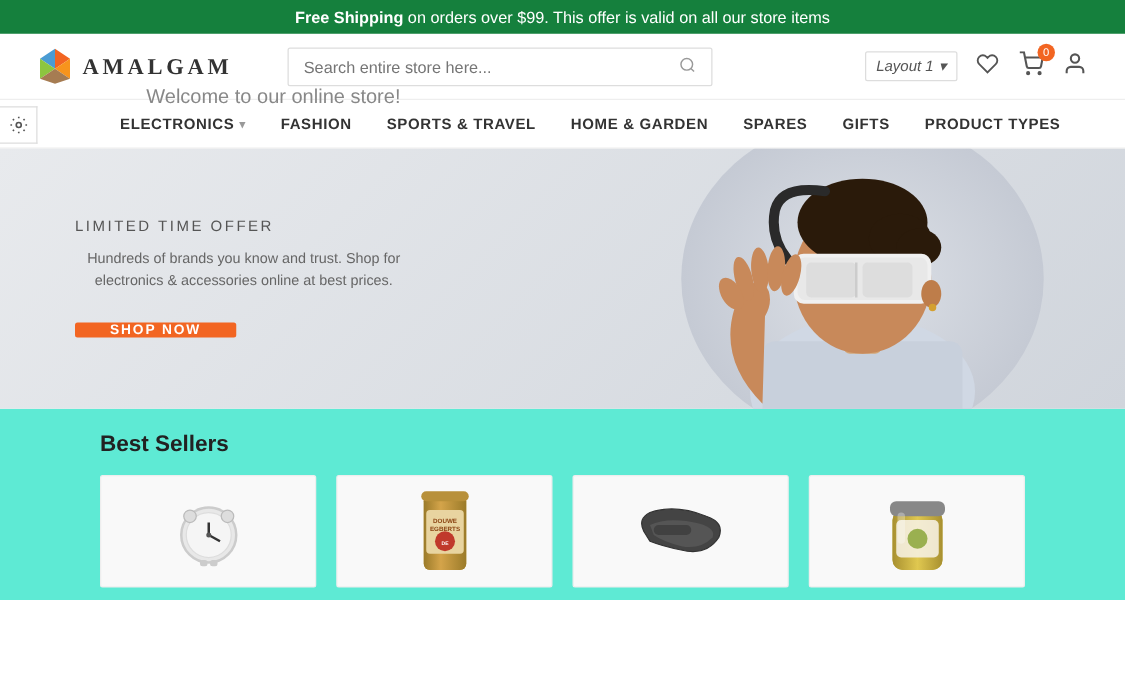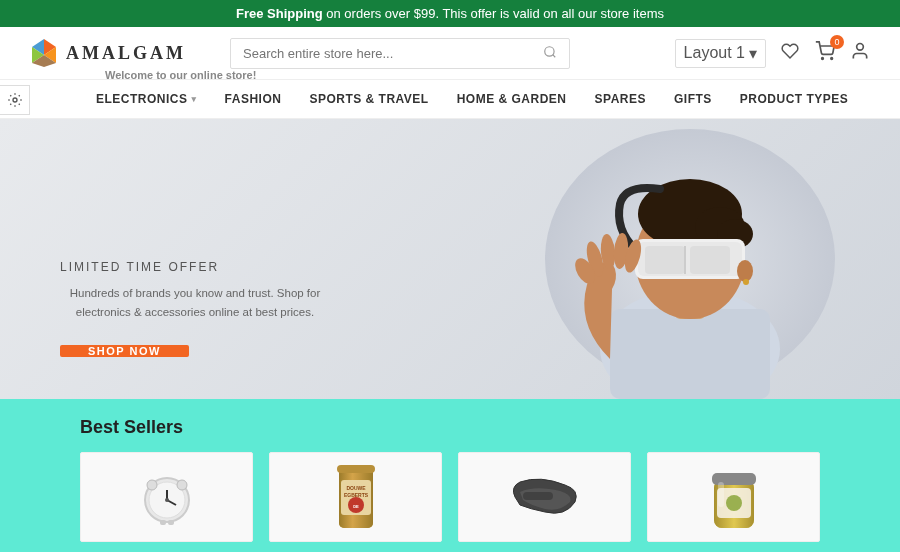--- a/index.html
+++ b/index.html
@@ -17,27 +17,26 @@
 
     
     .header {
       display: flex;
       align-items: center;
       padding: 10px 30px;
       border-bottom: 1px solid #eee;
       gap: 20px;
     }
     .welcome-text {
-      font-size: 11px;
+      font-size: 16px;
       color: #888;
       white-space: nowrap;
       position: absolute;
-      left: 105px;
+      left: 117px;
       top: 42px;
-      font-weight: bold;
     }
     .logo-area {
       display: flex;
       align-items: center;
       gap: 8px;
       min-width: 160px;
     }
     .logo-icon {
       width: 28px;
       height: 32px;
@@ -75,26 +74,27 @@
     .header-actions {
       display: flex;
       align-items: center;
       gap: 14px;
       margin-left: auto;
     }
     .layout-btn {
       display: flex;
       align-items: center;
       gap: 4px;
-      font-size: 16px;
+      font-size: 12px;
       color: #555;
       cursor: pointer;
       border: 1px solid #ddd;
       padding: 4px 8px;
       border-radius: 2px;
+      font-style: italic;
     }
     .header-icon {
       font-size: 18px;
       color: #555;
       cursor: pointer;
     }
     .cart-area {
       position: relative;
       cursor: pointer;
     }
@@ -152,25 +152,25 @@
       text-transform: uppercase;
     }
     .nav-item .caret {
       font-size: 9px;
       color: #999;
     }
 
     
     .hero {
       position: relative;
-      height: 280px;
+      height: 208px;
       background: linear-gradient(135deg, #e8eaed 0%, #d0d5dc 100%);
       overflow: hidden;
       display: flex;
-      align-items: flex-end;
+      align-items: center;
     }
     .hero-content {
       padding: 40px 60px;
       z-index: 2;
       max-width: 420px;
     }
     .hero-subtitle {
       font-size: 12px;
       color: #555;
       letter-spacing: 2px;

